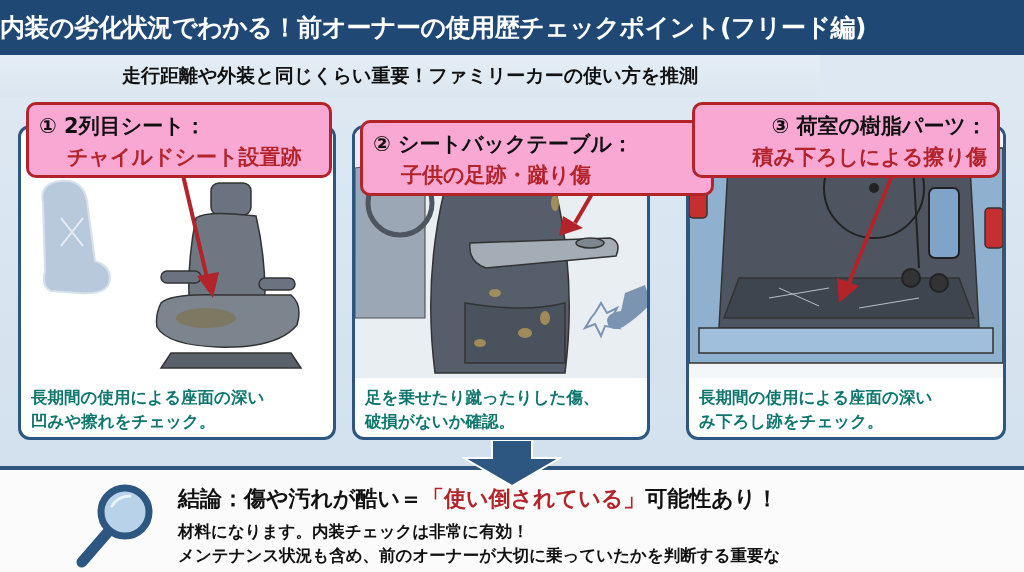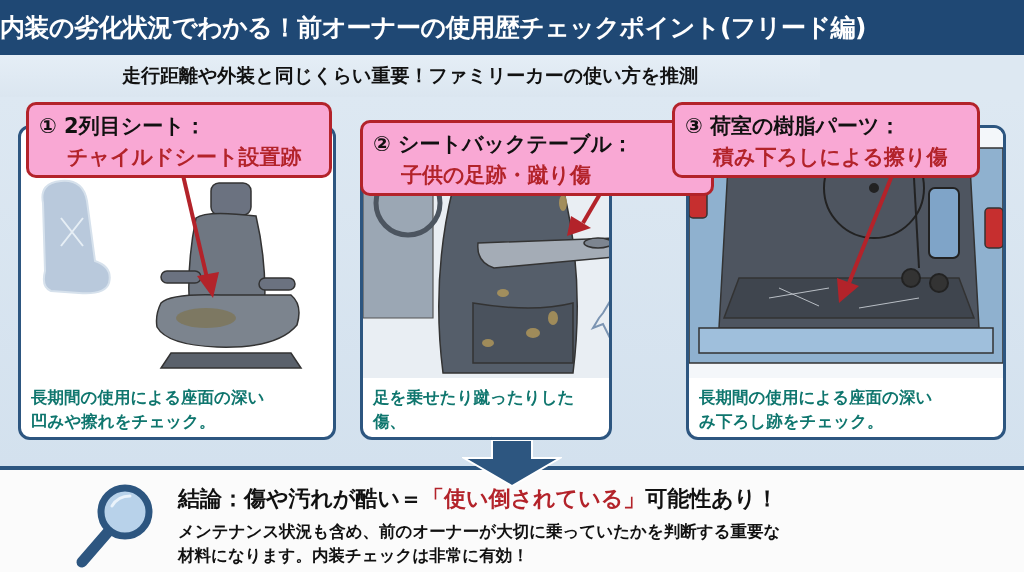--- a/index.html
+++ b/index.html
@@ -112,21 +112,21 @@
   <div class="desc">
     <div>長期間の使用による座面の深い</div>
     <div>凹みや擦れをチェック。</div>
   </div>
 </div>
 <div class="label-box" style="left:26px; width:306px;">
   <div class="l1"><span>①</span> <span>2列目シート：</span></div>
   <div class="l2">チャイルドシート設置跡</div>
 </div>
 
-<div class="card" style="left:352px; width:252px;margin-left:8px;">
+<div class="card" style="left:352px; width:298px;">
   <div class="illust">
     <svg width="312" height="250" viewBox="0 0 312 250">
       <rect x="0" y="0" width="312" height="250" fill="#e9eef3"></rect>
       <g stroke="#555" stroke-width="1.2" fill="#8a95a3">
         <path d="M0 40 l70 -10 l0 160 l-70 0 z" fill="#9ba7b4"></path>
         <circle cx="45" cy="75" r="32" fill="none" stroke="#4c5560" stroke-width="5"></circle>
       </g>
       <g stroke="#333" stroke-width="1.5">
         <rect x="110" y="30" width="76" height="30" rx="8" fill="#5f6773"></rect>
         <path d="M90 60 q50 -14 110 0 q22 90 10 185 l-130 0 q-12 -95 10 -185 z" fill="#555e6a"></path>
@@ -194,21 +194,21 @@
         <line x1="210" y1="30" x2="160" y2="155" stroke="#b3232a" stroke-width="4"></line>
         <polygon points="148,150 170,158 150,175" fill="#b3232a"></polygon>
       </g>
     </svg>
   </div>
   <div class="desc">
     <div>長期間の使用による座面の深い</div>
     <div>み下ろし跡をチェック。</div>
   </div>
 </div>
-<div class="label-box" style="left:672px; width:308px;">
+<div class="label-box" style="left:692px; width:308px;text-align:right;">
   <div class="l1"><span>③</span> <span>荷室の樹脂パーツ：</span></div>
   <div class="l2">積み下ろしによる擦り傷</div>
 </div>
 
 <div class="arrow-down">
   <svg width="100" height="46" viewBox="0 0 100 46">
     <polygon points="30,0 70,0 70,18 98,18 50,46 2,18 30,18" fill="#2d5680" stroke="#fff" stroke-width="2"></polygon>
   </svg>
 </div>
 
@@ -217,16 +217,16 @@
     <svg width="90" height="90" viewBox="0 0 90 90">
       <line x1="38" y1="52" x2="12" y2="82" stroke="#2d5680" stroke-width="11" stroke-linecap="round"></line>
       <circle cx="55" cy="32" r="24" fill="#b8d2ea" stroke="#2d5680" stroke-width="7"></circle>
       <path d="M42 26 q6 -10 18 -10" stroke="#eaf3fb" stroke-width="3" fill="none" stroke-linecap="round"></path>
     </svg>
   </div>
   <div class="conc">
     <span>結論：傷や汚れが酷い＝</span><span class="red">「使い倒されている」</span><span>可能性あり！</span>
   </div>
   <div class="detail">
+    <div>材料になります。内装チェックは非常に有効！</div>
     <div>メンテナンス状況も含め、前のオーナーが大切に乗っていたかを判断する重要な</div>
-    <div>材料になります。内装チェックは非常に有効！</div>
   </div>
 </div>
 
 </body></html>

